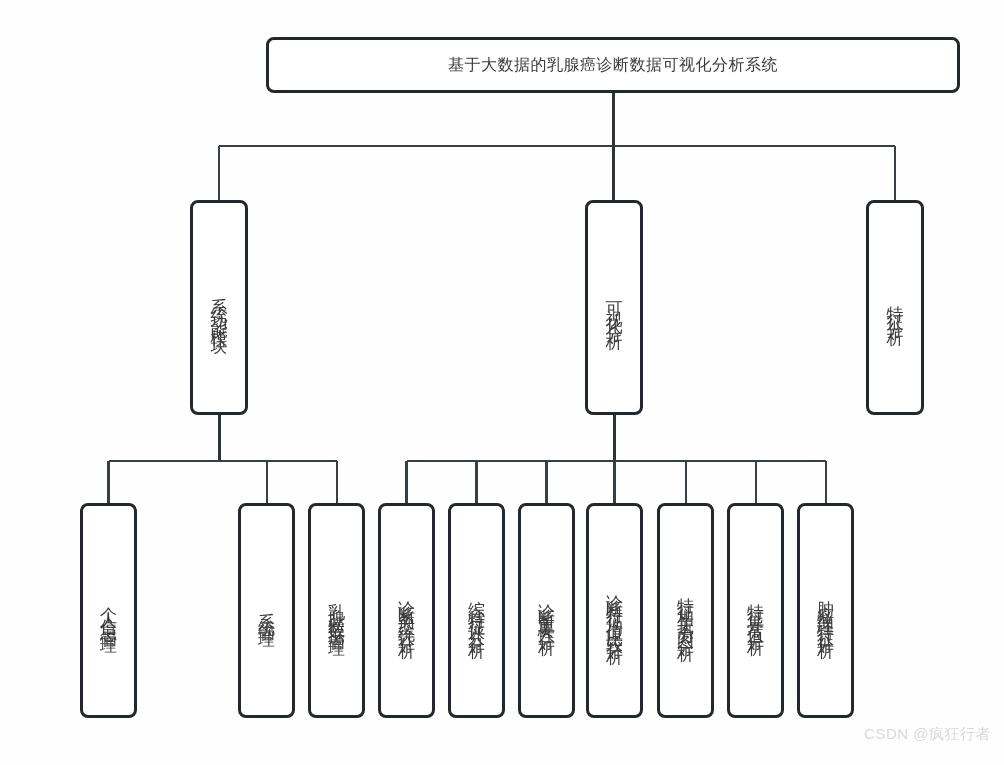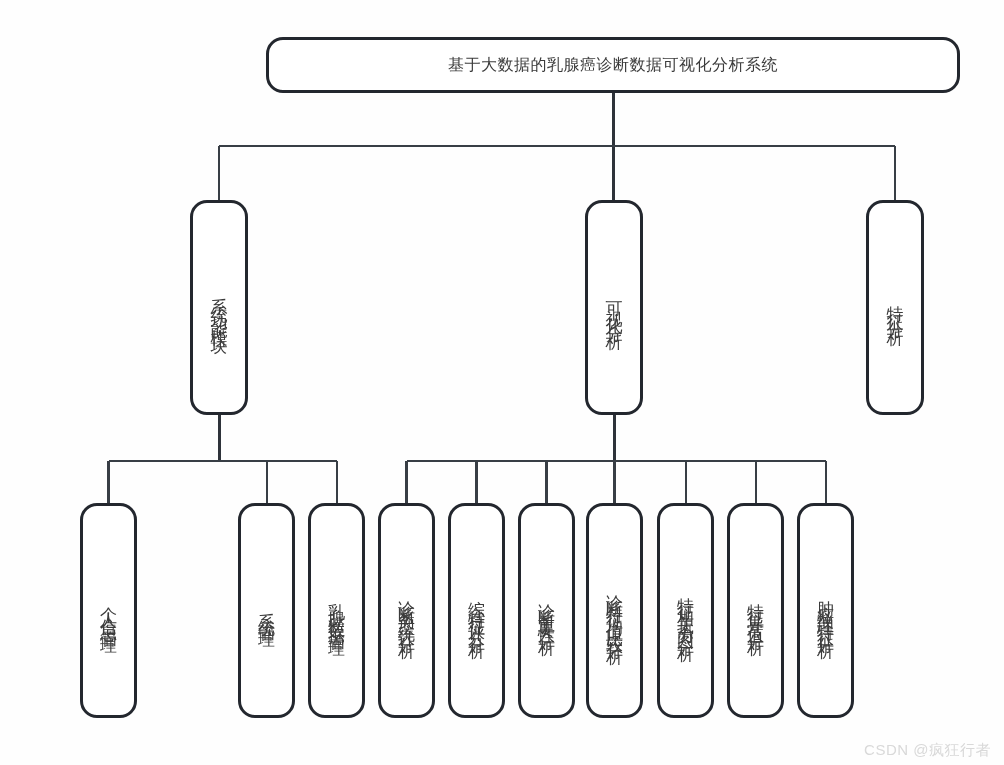--- a/index.html
+++ b/index.html
@@ -20,21 +20,21 @@
     left: 0;
     top: 0;
     width: 1004px;
     height: 765px;
   }
   .node {
     position: absolute;
     box-sizing: border-box;
     background: #ffffff;
     border: 3px solid #23272e;
-    border-radius: 17px;
+    border-radius: 8px;
     display: flex;
     align-items: center;
     justify-content: center;
     color: #3b3b3b;
   }
   .node-root {
     left: 266px;
     top: 37px;
     width: 694px;
     height: 56px;
@@ -65,21 +65,21 @@
   #l3-3 { left: 378px; }
   #l3-4 { left: 448px; }
   #l3-5 { left: 518px; }
   #l3-6 { left: 586px; }
   #l3-7 { left: 657px; }
   #l3-8 { left: 727px; }
   #l3-9 { left: 797px; }
   .watermark {
     position: absolute;
     right: 13px;
-    bottom: 5px;
+    bottom: 21px;
     font-size: 15px;
     color: #d9d9d9;
     letter-spacing: 0.5px;
     user-select: none;
   }
 </style>
 </head>
 <body>
 
 <div class="canvas">

